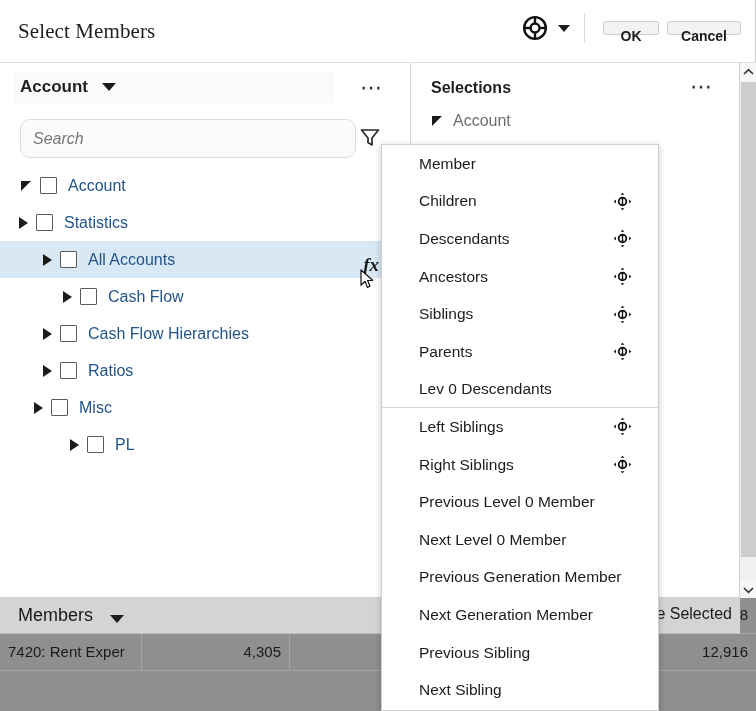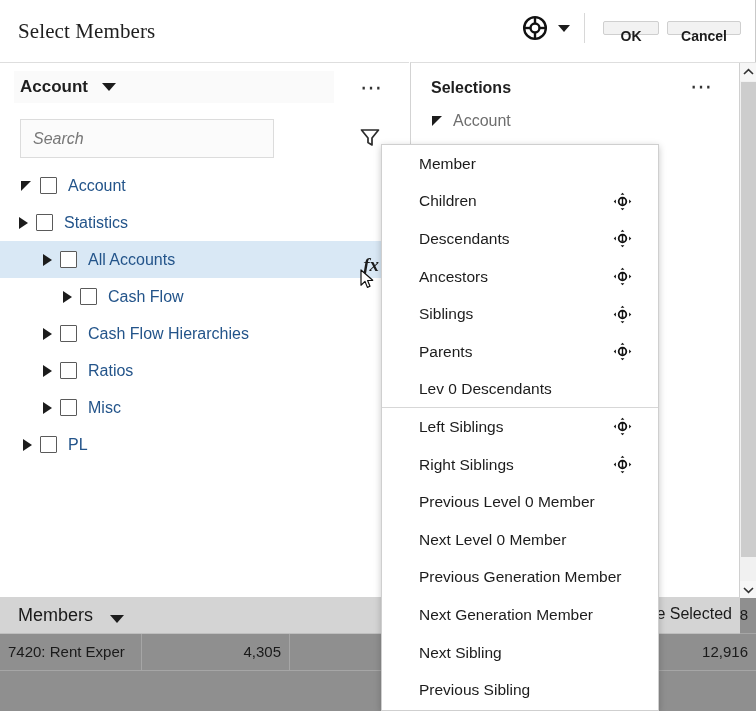--- a/index.html
+++ b/index.html
@@ -155,24 +155,24 @@
     line-height: 10px;
     cursor: pointer;
     user-select: none;
   }
   .ell-left { left: 360px; top: 20px; }
   .ell-right { left: 279px; top: 19px; }
 
   .search-box {
     position: absolute;
     left: 20px; top: 56px;
-    width: 254px; height: 39px;
+    width: 336px; height: 39px;
     background: #fbfbfb;
     border: 1px solid #dcdcdc;
-    border-radius: 0;
+    border-radius: 10px;
     padding: 0 12px;
     font-size: 16px;
     font-family: "Liberation Sans", sans-serif;
     color: #333;
     outline: none;
   }
   .search-box::placeholder { color: #777; font-style: italic; }
 
   .filter-icon {
     position: absolute;
@@ -450,27 +450,27 @@
           <span class="cbx"></span>
           <span class="tlabel">Cash Flow Hierarchies</span>
         </div>
 
         <div class="tnode" style="padding-left:40px;">
           <span class="twist closed"></span>
           <span class="cbx"></span>
           <span class="tlabel">Ratios</span>
         </div>
 
-        <div class="tnode" style="padding-left:40px;">
+        <div class="tnode" style="padding-left:31px;">
           <span class="twist closed"></span>
           <span class="cbx"></span>
           <span class="tlabel">Misc</span>
         </div>
 
-        <div class="tnode" style="padding-left:20px;">
+        <div class="tnode" style="padding-left:39px;margin-left:28px;">
           <span class="twist closed"></span>
           <span class="cbx"></span>
           <span class="tlabel">PL</span>
         </div>
 
       </div>
     </div>
 
     <div class="pane-right">
       <div class="sel-title">Selections</div>
@@ -602,24 +602,24 @@
       <div class="menu-item">
         <span class="mi-label">Next Level 0 Member</span>
       </div>
       <div class="menu-item">
         <span class="mi-label">Previous Generation Member</span>
       </div>
       <div class="menu-item">
         <span class="mi-label">Next Generation Member</span>
       </div>
       <div class="menu-item">
+        <span class="mi-label">Previous Sibling</span>
+      </div>
+      <div class="menu-item">
         <span class="mi-label">Next Sibling</span>
-      </div>
-      <div class="menu-item">
-        <span class="mi-label">Previous Sibling</span>
       </div>
     </div>
 
   <div class="cursor">
     <svg width="16" height="22" viewBox="0 0 16 22">
       <path d="M1 1 L1 16.2 L5.0 12.4 L7.4 18.4 L10.0 17.3 L7.6 11.5 L12.7 11.3 Z" fill="#ffffff" stroke="#111111" stroke-width="1.2" stroke-linejoin="round"></path>
     </svg>
   </div>
 
 </div>

